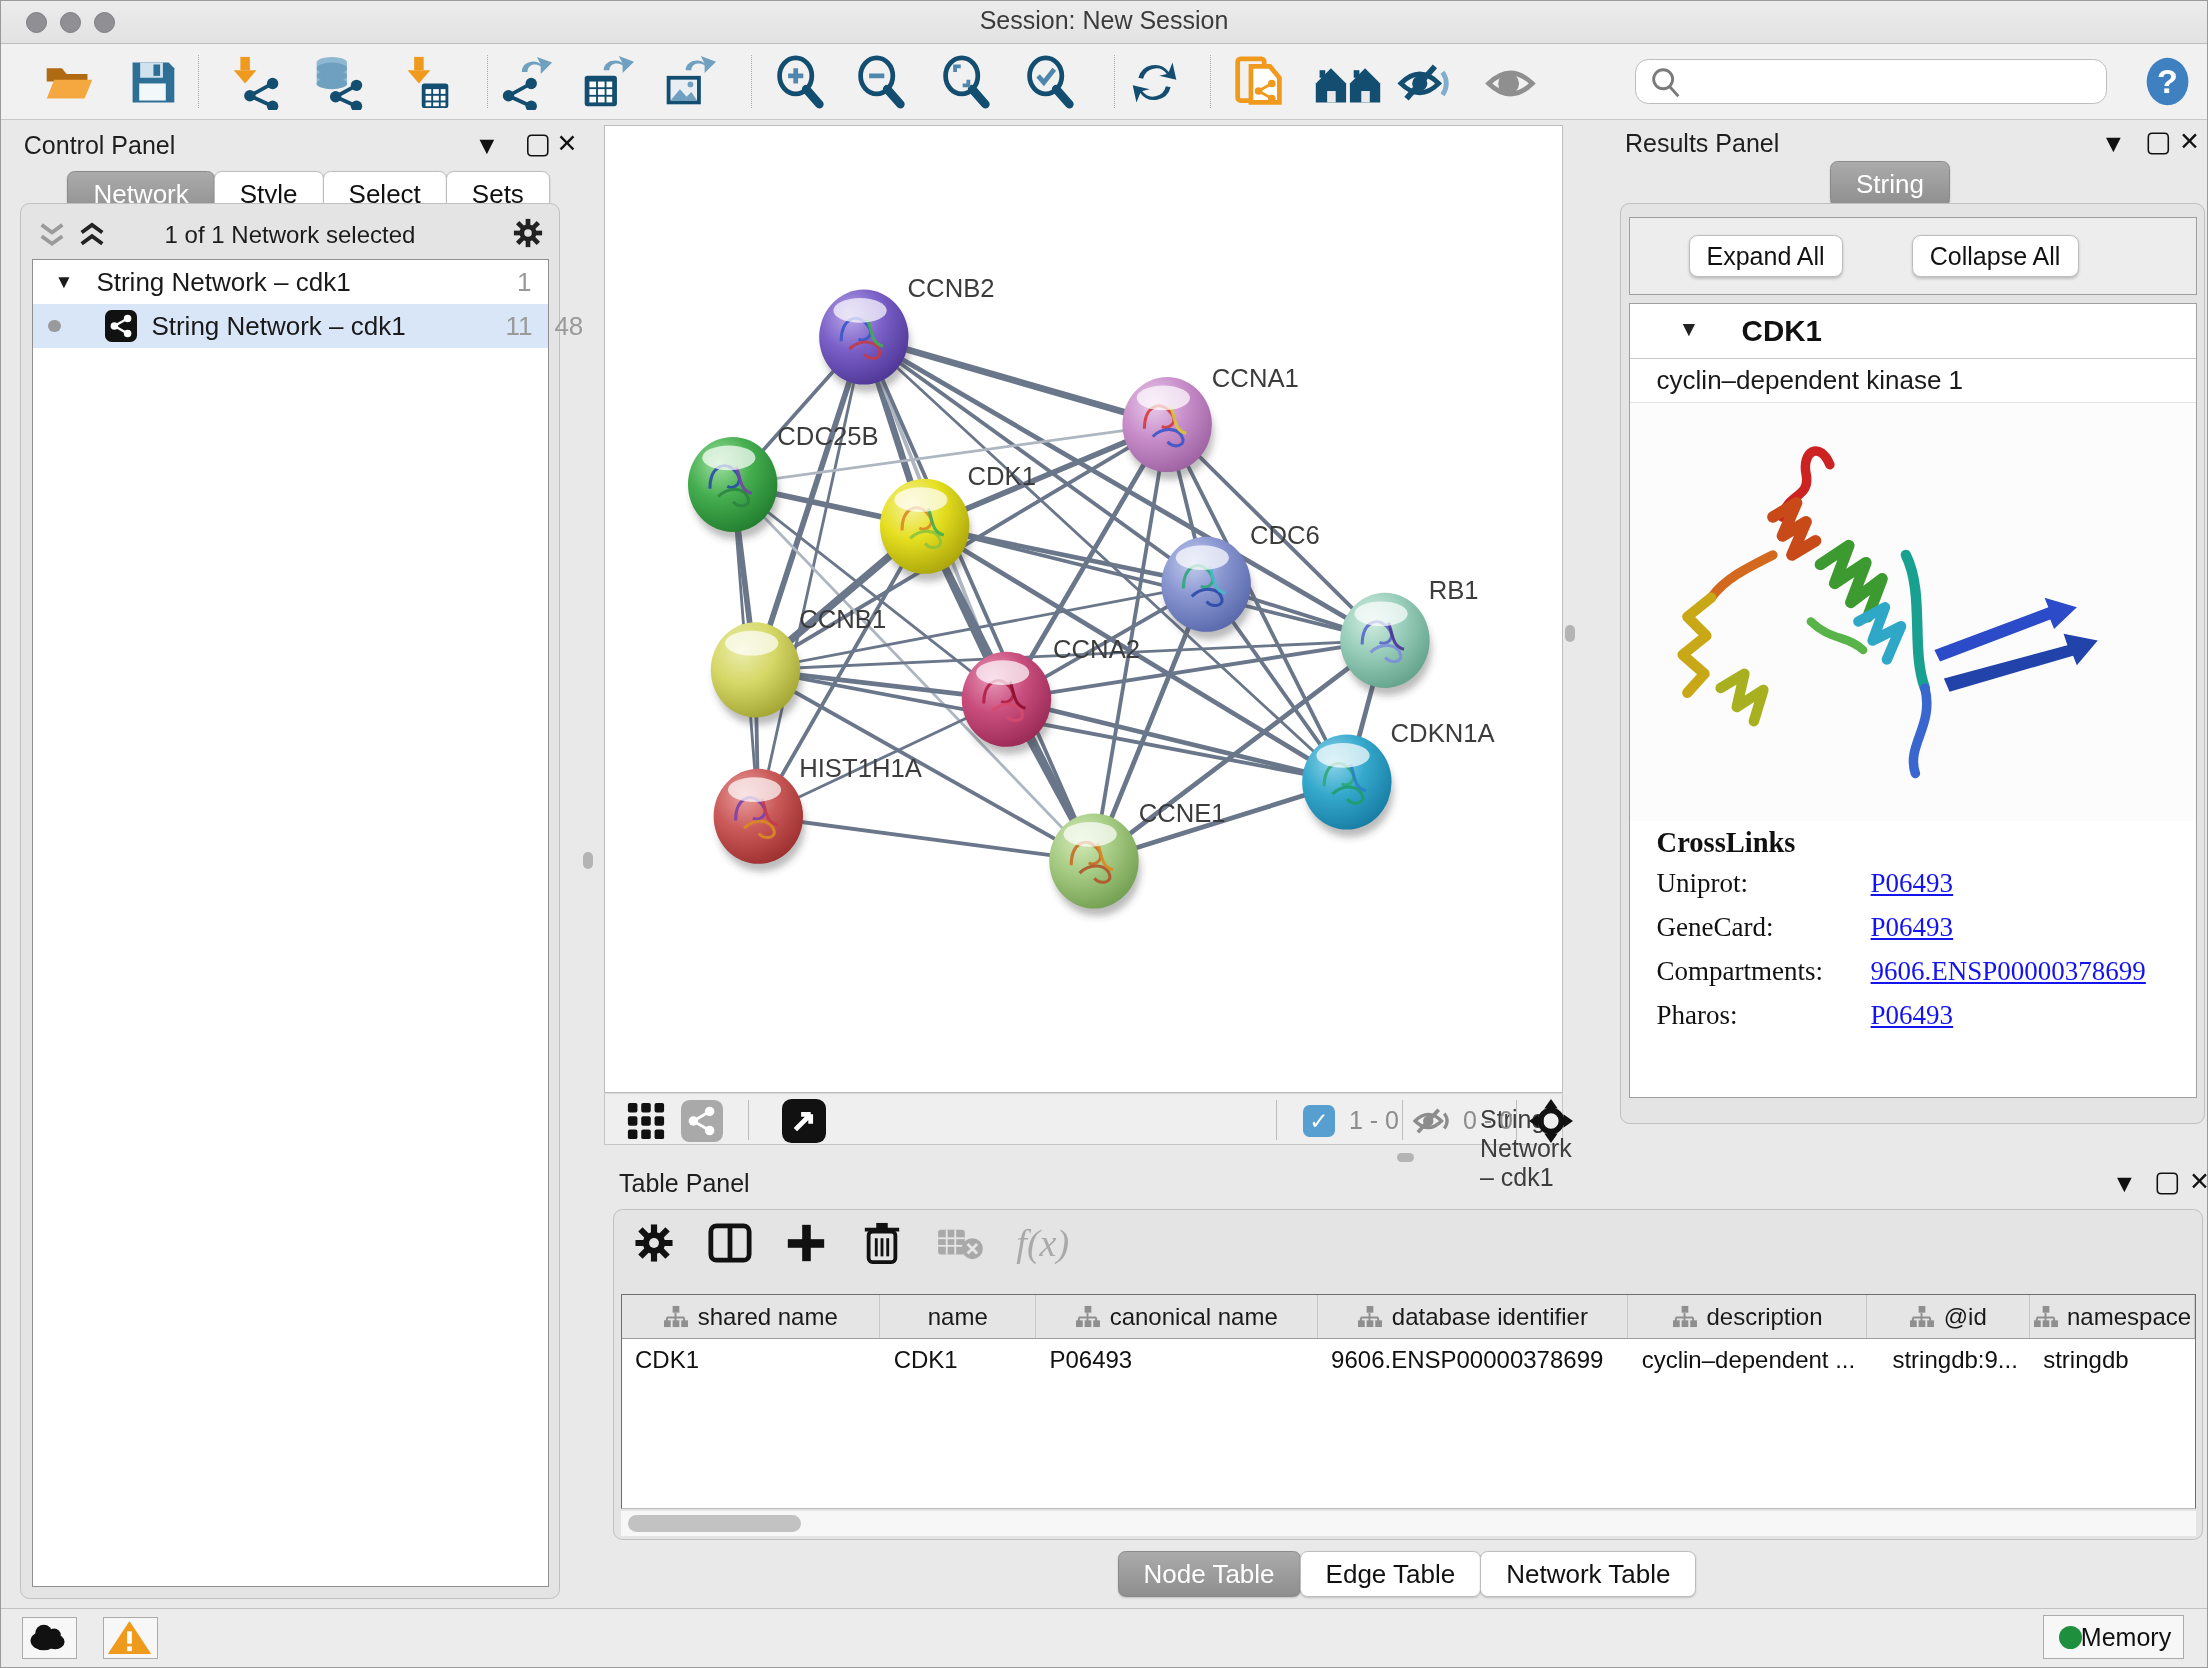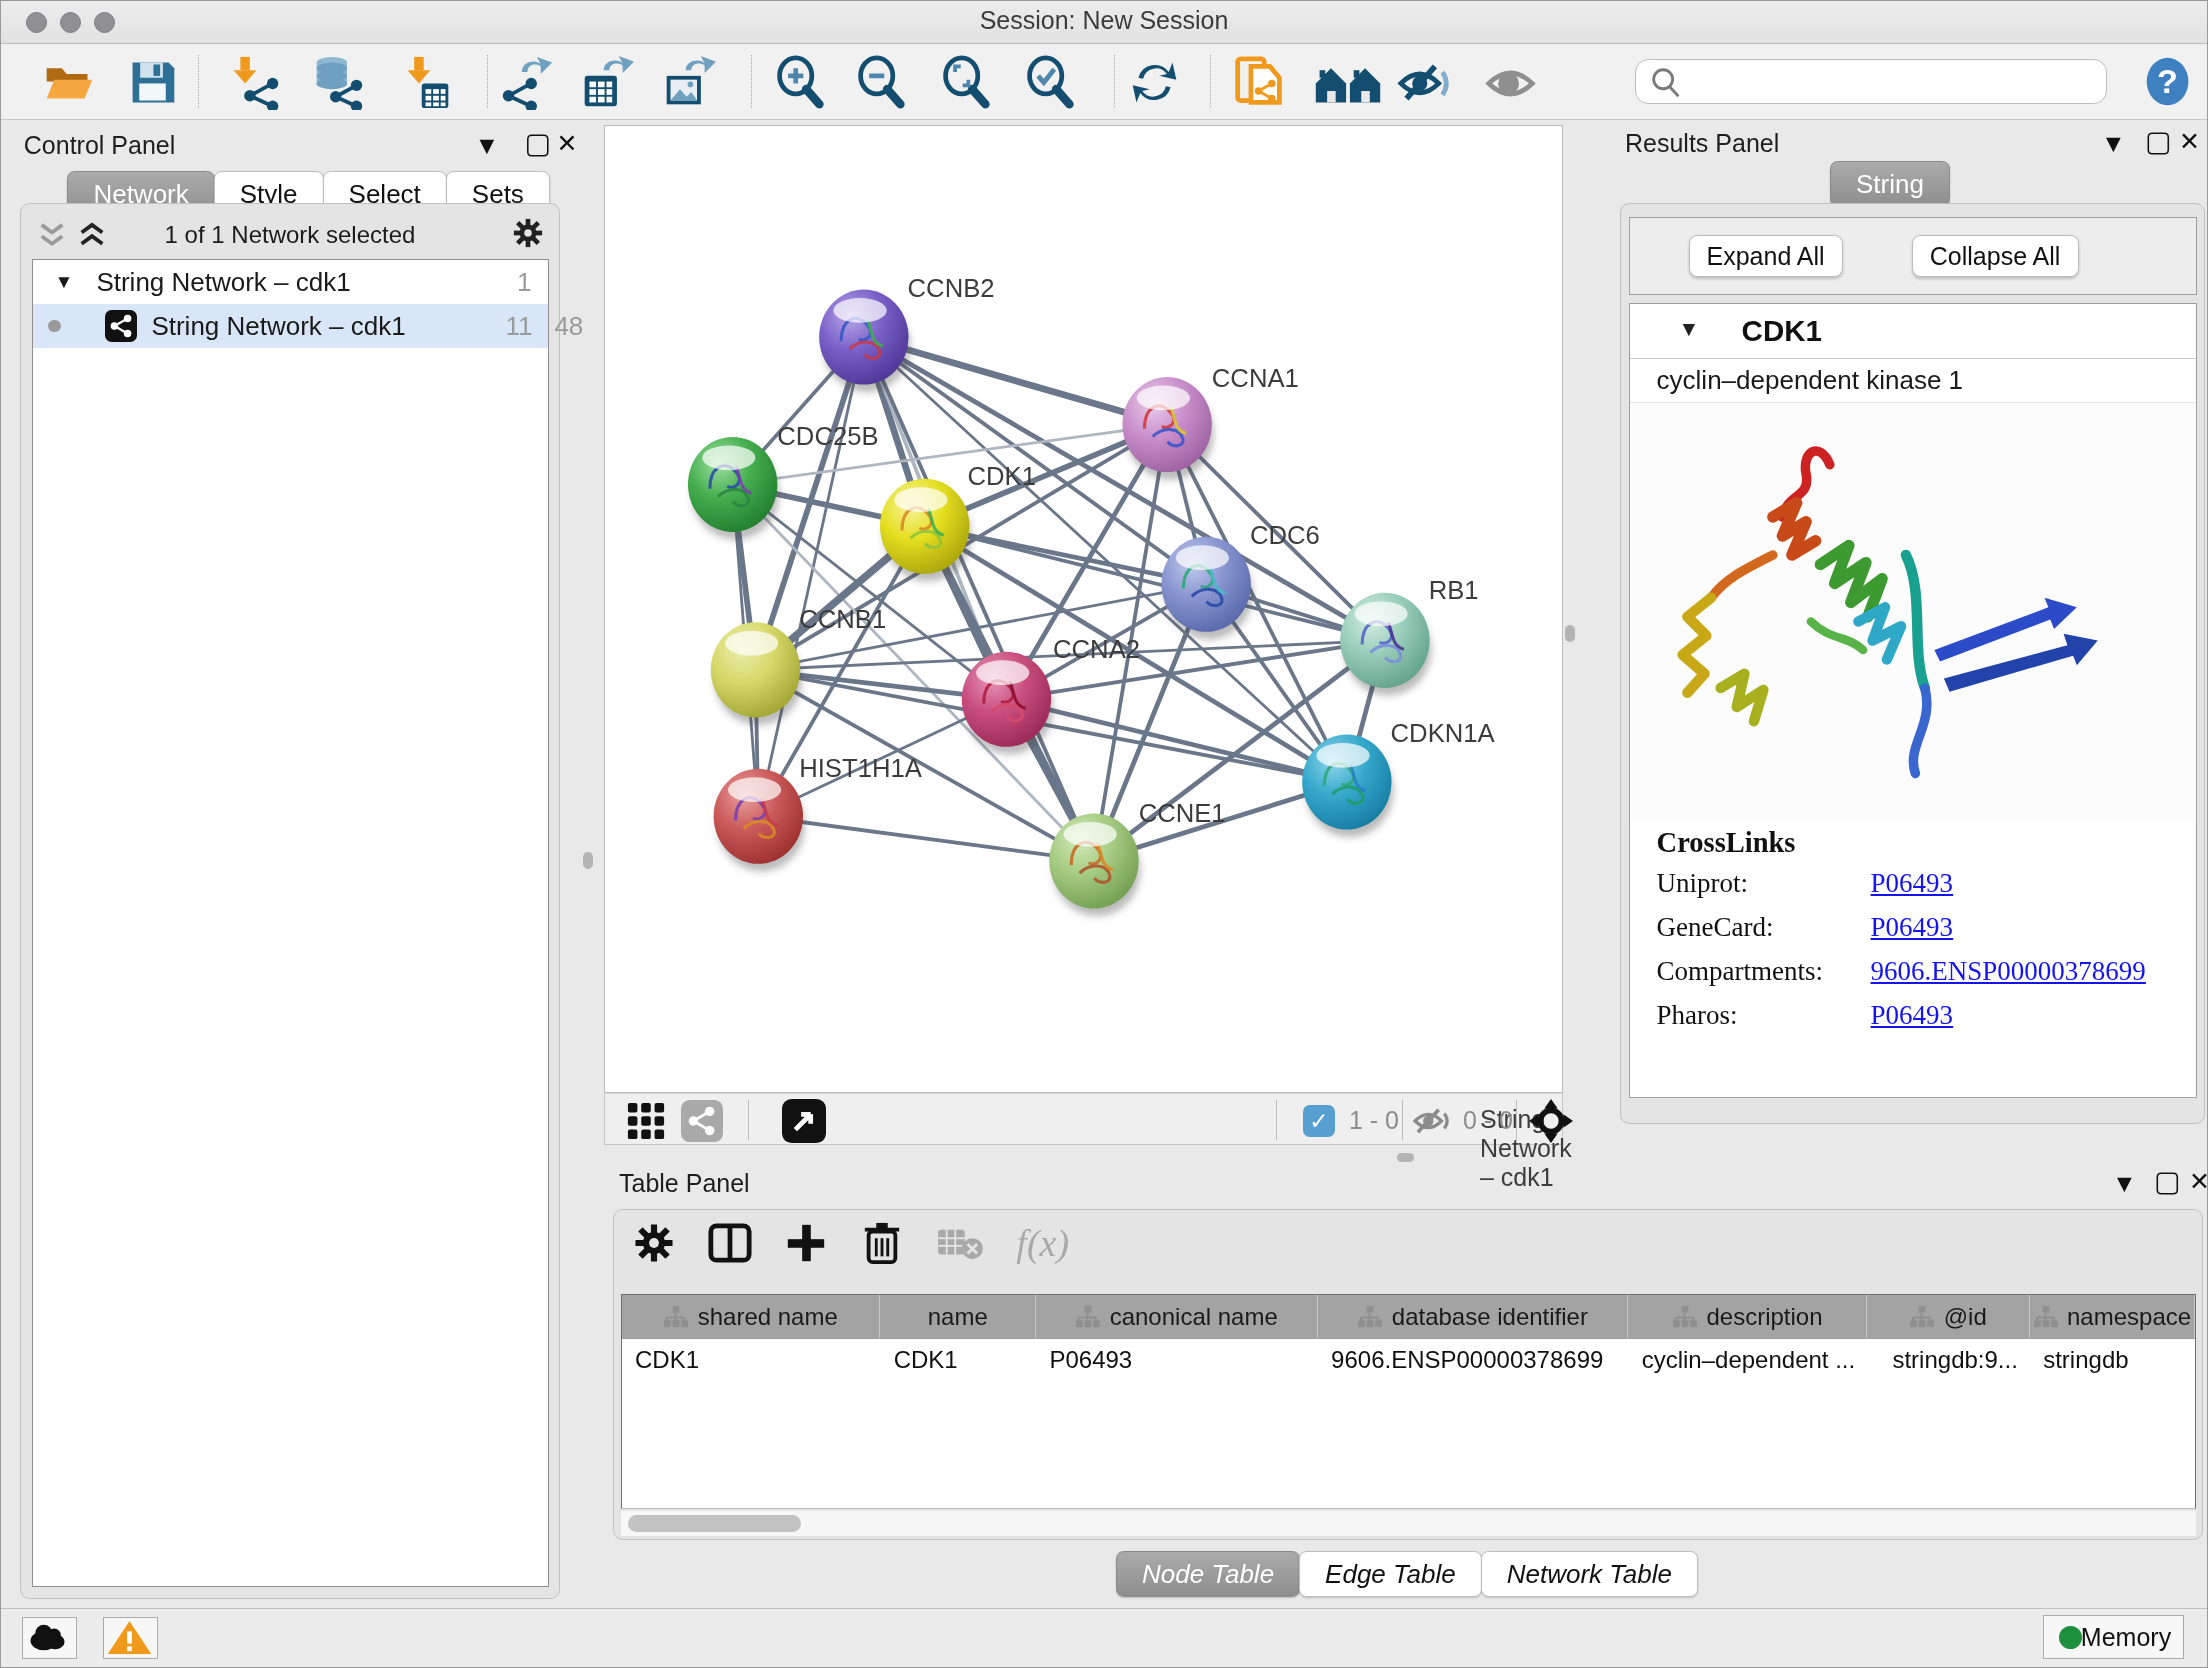--- a/index.html
+++ b/index.html
@@ -80,28 +80,28 @@
   
   .table-panel-head{position:absolute;left:603px;top:1162px;width:1605px;height:44px;}
   .tp-body{position:absolute;left:612px;top:1208px;width:1590px;height:331px;
     background:#e4e4e4;border:1px solid #c0c0c0;border-radius:9.5px;}
   .tp-toolrow{position:absolute;left:19px;top:9.5px;height:53px;}
   .tp-ico{display:inline-block;vertical-align:middle;margin-right:28.5px;cursor:pointer;}
   .fx{display:inline-block;font-family:"Liberation Serif","DejaVu Serif",serif;
     font-style:italic;font-size:38px;color:#a9a9a9;vertical-align:middle;}
   .tbl{position:absolute;left:6.7px;top:84px;width:1575px;height:215px;background:#fff;
     border:1.9px solid #6e6e6e;border-bottom:1px solid #bbb;overflow:hidden;}
-  .tbl-header{display:flex;height:44px;background:#a3a3a3;border-bottom:1px solid #9d9d9d;}
+  .tbl-header{display:flex;height:44px;background:#e5e5e5;border-bottom:1px solid #9d9d9d;}
   .th{display:flex;align-items:center;justify-content:center;font-size:24px;color:#1a1a1a;
     border-right:1px solid #c9c9c9;gap:9.5px;cursor:pointer;}
   .tbl-rowline{display:flex;height:42px;}
   .td{font-size:24px;color:#111;line-height:42px;padding-left:13.3px;white-space:nowrap;overflow:hidden;}
   .hscroll{position:absolute;left:6.7px;top:301px;width:1575px;height:25px;background:#f7f7f7;}
   .hthumb{position:absolute;left:7.6px;top:3.8px;width:173px;height:17px;background:#c2c2c2;border-radius:8.6px;cursor:pointer;}
-  .tp-tabs{position:absolute;left:603px;top:1550px;width:1605px;text-align:center;font-style:italic;}
+  .tp-tabs{position:absolute;left:603px;top:1550px;width:1605px;text-align:center;}
   
   .statusbar{position:absolute;left:0;top:1607px;width:100%;height:61px;
     background:#ececec;border-top:1px solid #c2c2c2;}
   .sb-btn{position:absolute;top:7.6px;width:55px;height:42px;background:#f7f7f7;
     border:1.9px solid #ababab;cursor:pointer;}
   .memory-btn{position:absolute;right:23px;top:5.7px;width:141px;height:44px;background:#f7f7f7;
     border:1px solid #ababab;font-size:25px;color:#111;line-height:42px;text-align:center;
     padding-left:25px;cursor:pointer;}
   .memdot{position:absolute;left:15px;top:10.5px;width:23px;height:23px;border-radius:50%;background:#1e8f3c;}
   svg{display:block;}

